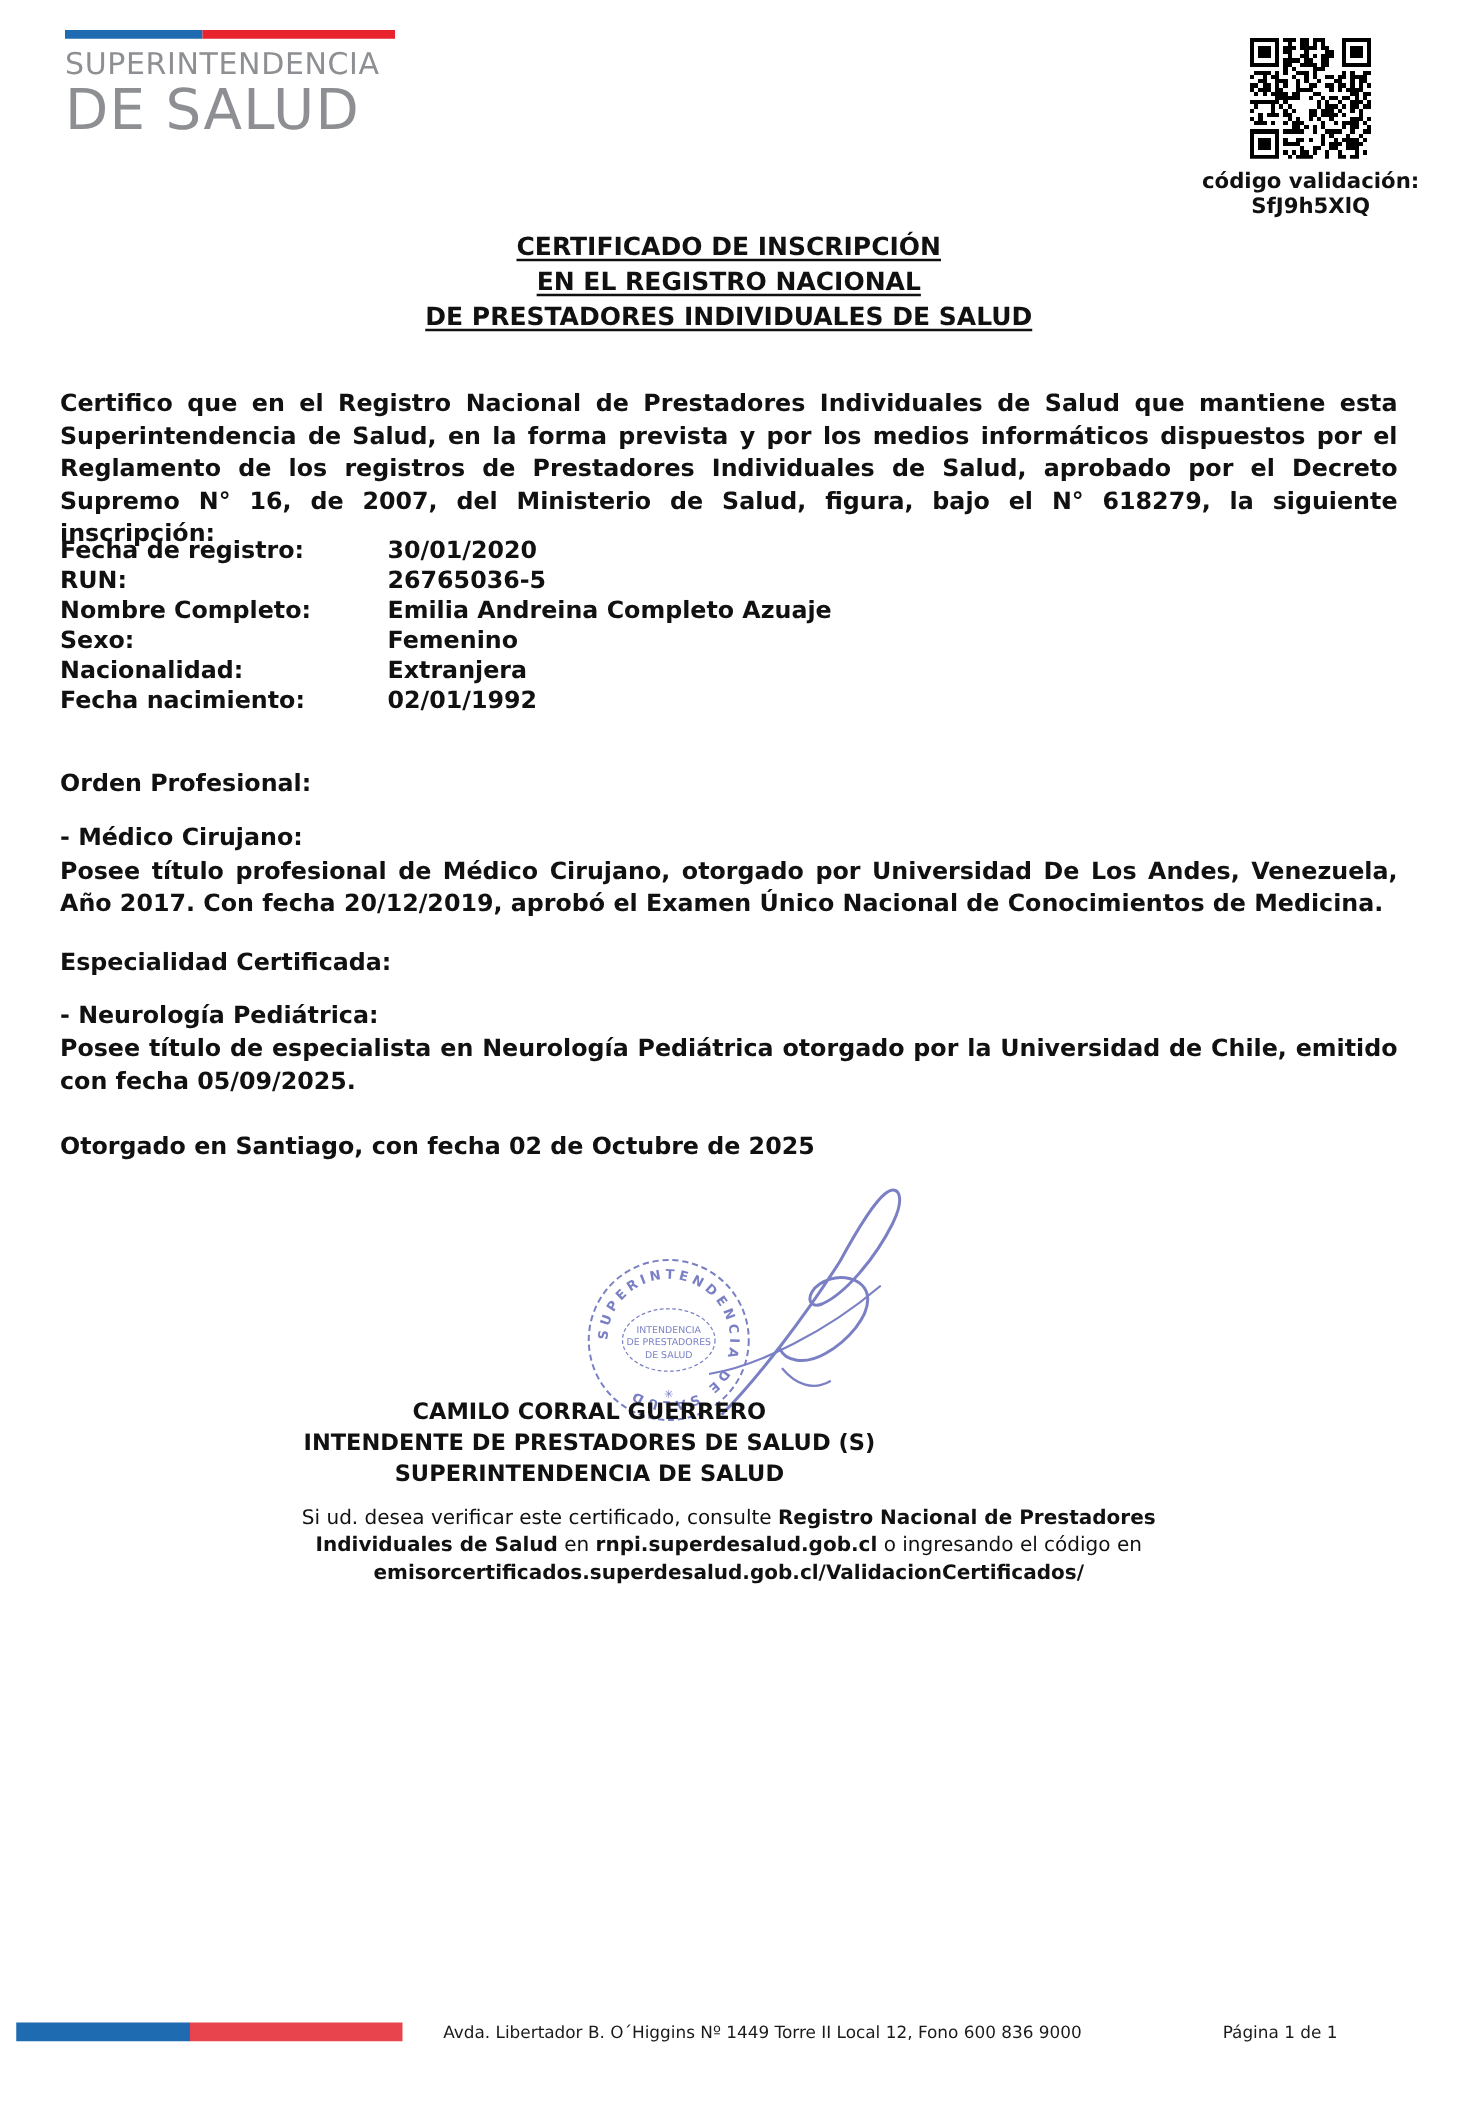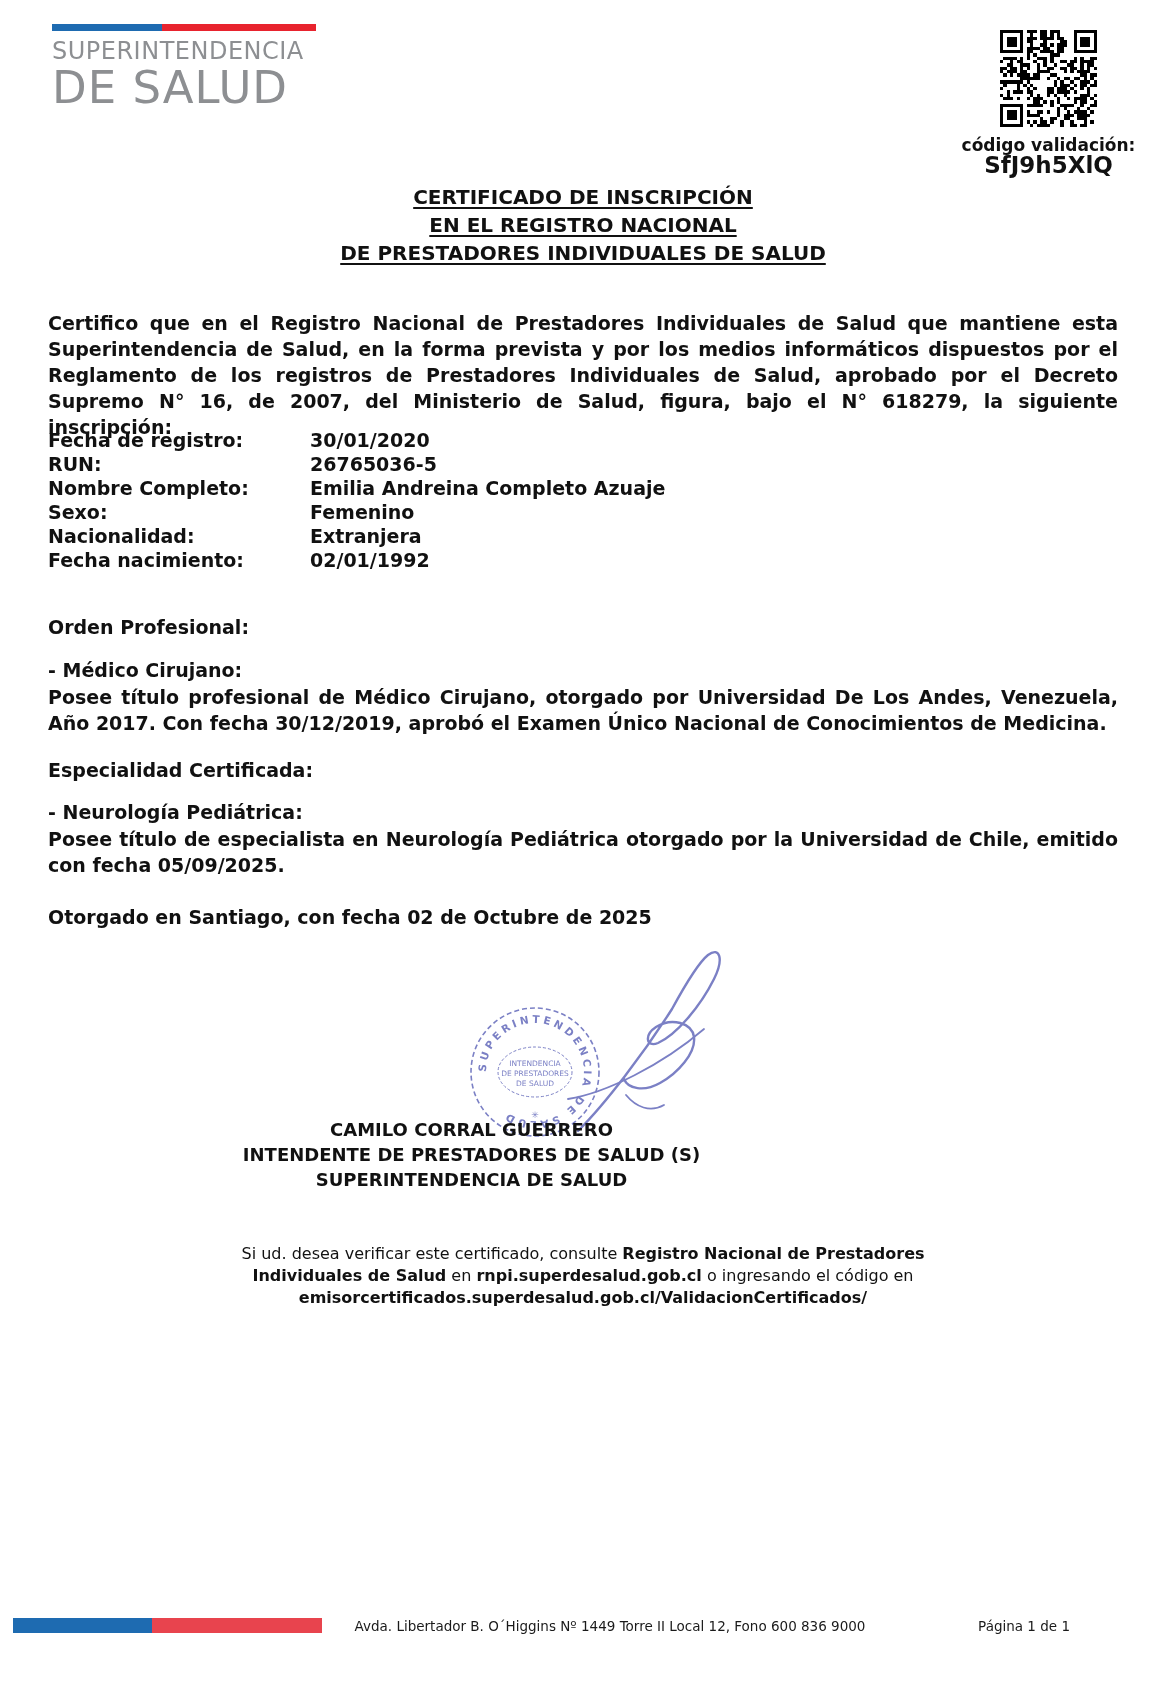--- a/index.html
+++ b/index.html
@@ -19,21 +19,21 @@
   .logo-bar { display: flex; height: 7px; width: 264px; margin-bottom: 6px; }
   .logo-bar .blue { width: 110px; height: 100%; background: #1e6bb1; }
   .logo-bar .red  { flex: 1; height: 100%; background: #e8232e; }
   .logo-l1 { font-size: 24px; line-height: 28px; color: #8d8f92; letter-spacing: 0.5px; white-space: nowrap; }
   .logo-l2 { font-size: 45px; line-height: 46px; color: #8d8f92; letter-spacing: 1px; white-space: nowrap; }
 
   
   .validation { position: absolute; top: 30px; left: 941px; width: 215px; text-align: center; }
   .qr-wrap { width: 97px; height: 97px; margin: 0 auto; }
   .validation-label { margin-top: 8px; font-size: 17px; font-weight: bold; line-height: 20px; }
-  .validation-code  { font-size: 23px; font-weight: bold; line-height: 20px; }
+  .validation-code  { font-size: 17px; font-weight: bold; line-height: 20px; }
 
   
   .title { position: absolute; top: 183px; left: 0; width: 1166px; text-align: center;
            font-weight: bold; font-size: 20px; line-height: 28px; }
   .title div { text-decoration: underline; text-underline-offset: 3px; }
 
   
   .col { position: absolute; left: 48px; width: 1070px; font-size: 19px; font-weight: bold; }
   .intro { top: 310px; line-height: 26px; text-align: justify; }
   .fields { top: 428px; line-height: 24px; }
@@ -49,21 +49,21 @@
   .p-item2  { top: 826px; line-height: 26px; text-align: justify; }
   .issuance { top: 906px; }
 
   
   .sig-graphic { position: absolute; top: 935px; left: 420px; width: 340px; height: 210px; }
 
   .signer { position: absolute; top: 1117px; left: 0; width: 943px; text-align: center;
             font-weight: bold; font-size: 18px; line-height: 25px; }
 
   .verify { position: absolute; top: 1203px; left: 233px; width: 700px; text-align: center;
-            font-size: 16px; line-height: 22px; margin-top: 40px; }
+            font-size: 16px; line-height: 22px; }
   .verify b { font-weight: bold; }
 
   
   .footer-bar { position: absolute; top: 1618px; left: 13px; width: 309px; height: 15px; display: flex; }
   .footer-bar .blue { width: 139px; height: 100%; background: #1e6bb1; }
   .footer-bar .red  { flex: 1; height: 100%; background: #e8444e; }
   .footer-address { position: absolute; top: 1616px; left: 330px; width: 560px; text-align: center;
                     font-size: 13.5px; line-height: 20px; color: #1a1a1a; }
   .footer-page { position: absolute; top: 1616px; left: 950px; width: 120px; text-align: right;
                  font-size: 13.5px; line-height: 20px; color: #1a1a1a; }
@@ -533,21 +533,21 @@
       <span class="fvalue">Extranjera</span>
     </div>
     <div class="frow">
       <span class="flabel">Fecha nacimiento:</span>
       <span class="fvalue">02/01/1992</span>
     </div>
   </div>
 
   <div class="col sec-heading h-orden">Orden Profesional:</div>
   <div class="col sec-heading h-item1">- Médico Cirujano:</div>
-  <div class="col p-item1">Posee título profesional de Médico Cirujano, otorgado por Universidad De Los Andes, Venezuela, Año 2017. Con fecha 30/12/2019, aprobó el Examen Único Nacional de Conocimientos de Medicina.</div>
+  <div class="col p-item1">Posee título profesional de Médico Cirujano, otorgado por Universidad De Los Andes, Venezuela, Año 2017. Con fecha 20/12/2019, aprobó el Examen Único Nacional de Conocimientos de Medicina.</div>
 
   <div class="col sec-heading h-esp">Especialidad Certificada:</div>
   <div class="col sec-heading h-item2">- Neurología Pediátrica:</div>
   <div class="col p-item2">Posee título de especialista en Neurología Pediátrica otorgado por la Universidad de Chile, emitido con fecha 05/09/2025.</div>
 
   <div class="col issuance">Otorgado en Santiago, con fecha 02 de Octubre de 2025</div>
 
   <div class="sig-graphic">
     <svg width="340" height="210" viewBox="0 0 340 210">
       <g stroke="#7b80c5" fill="none">

